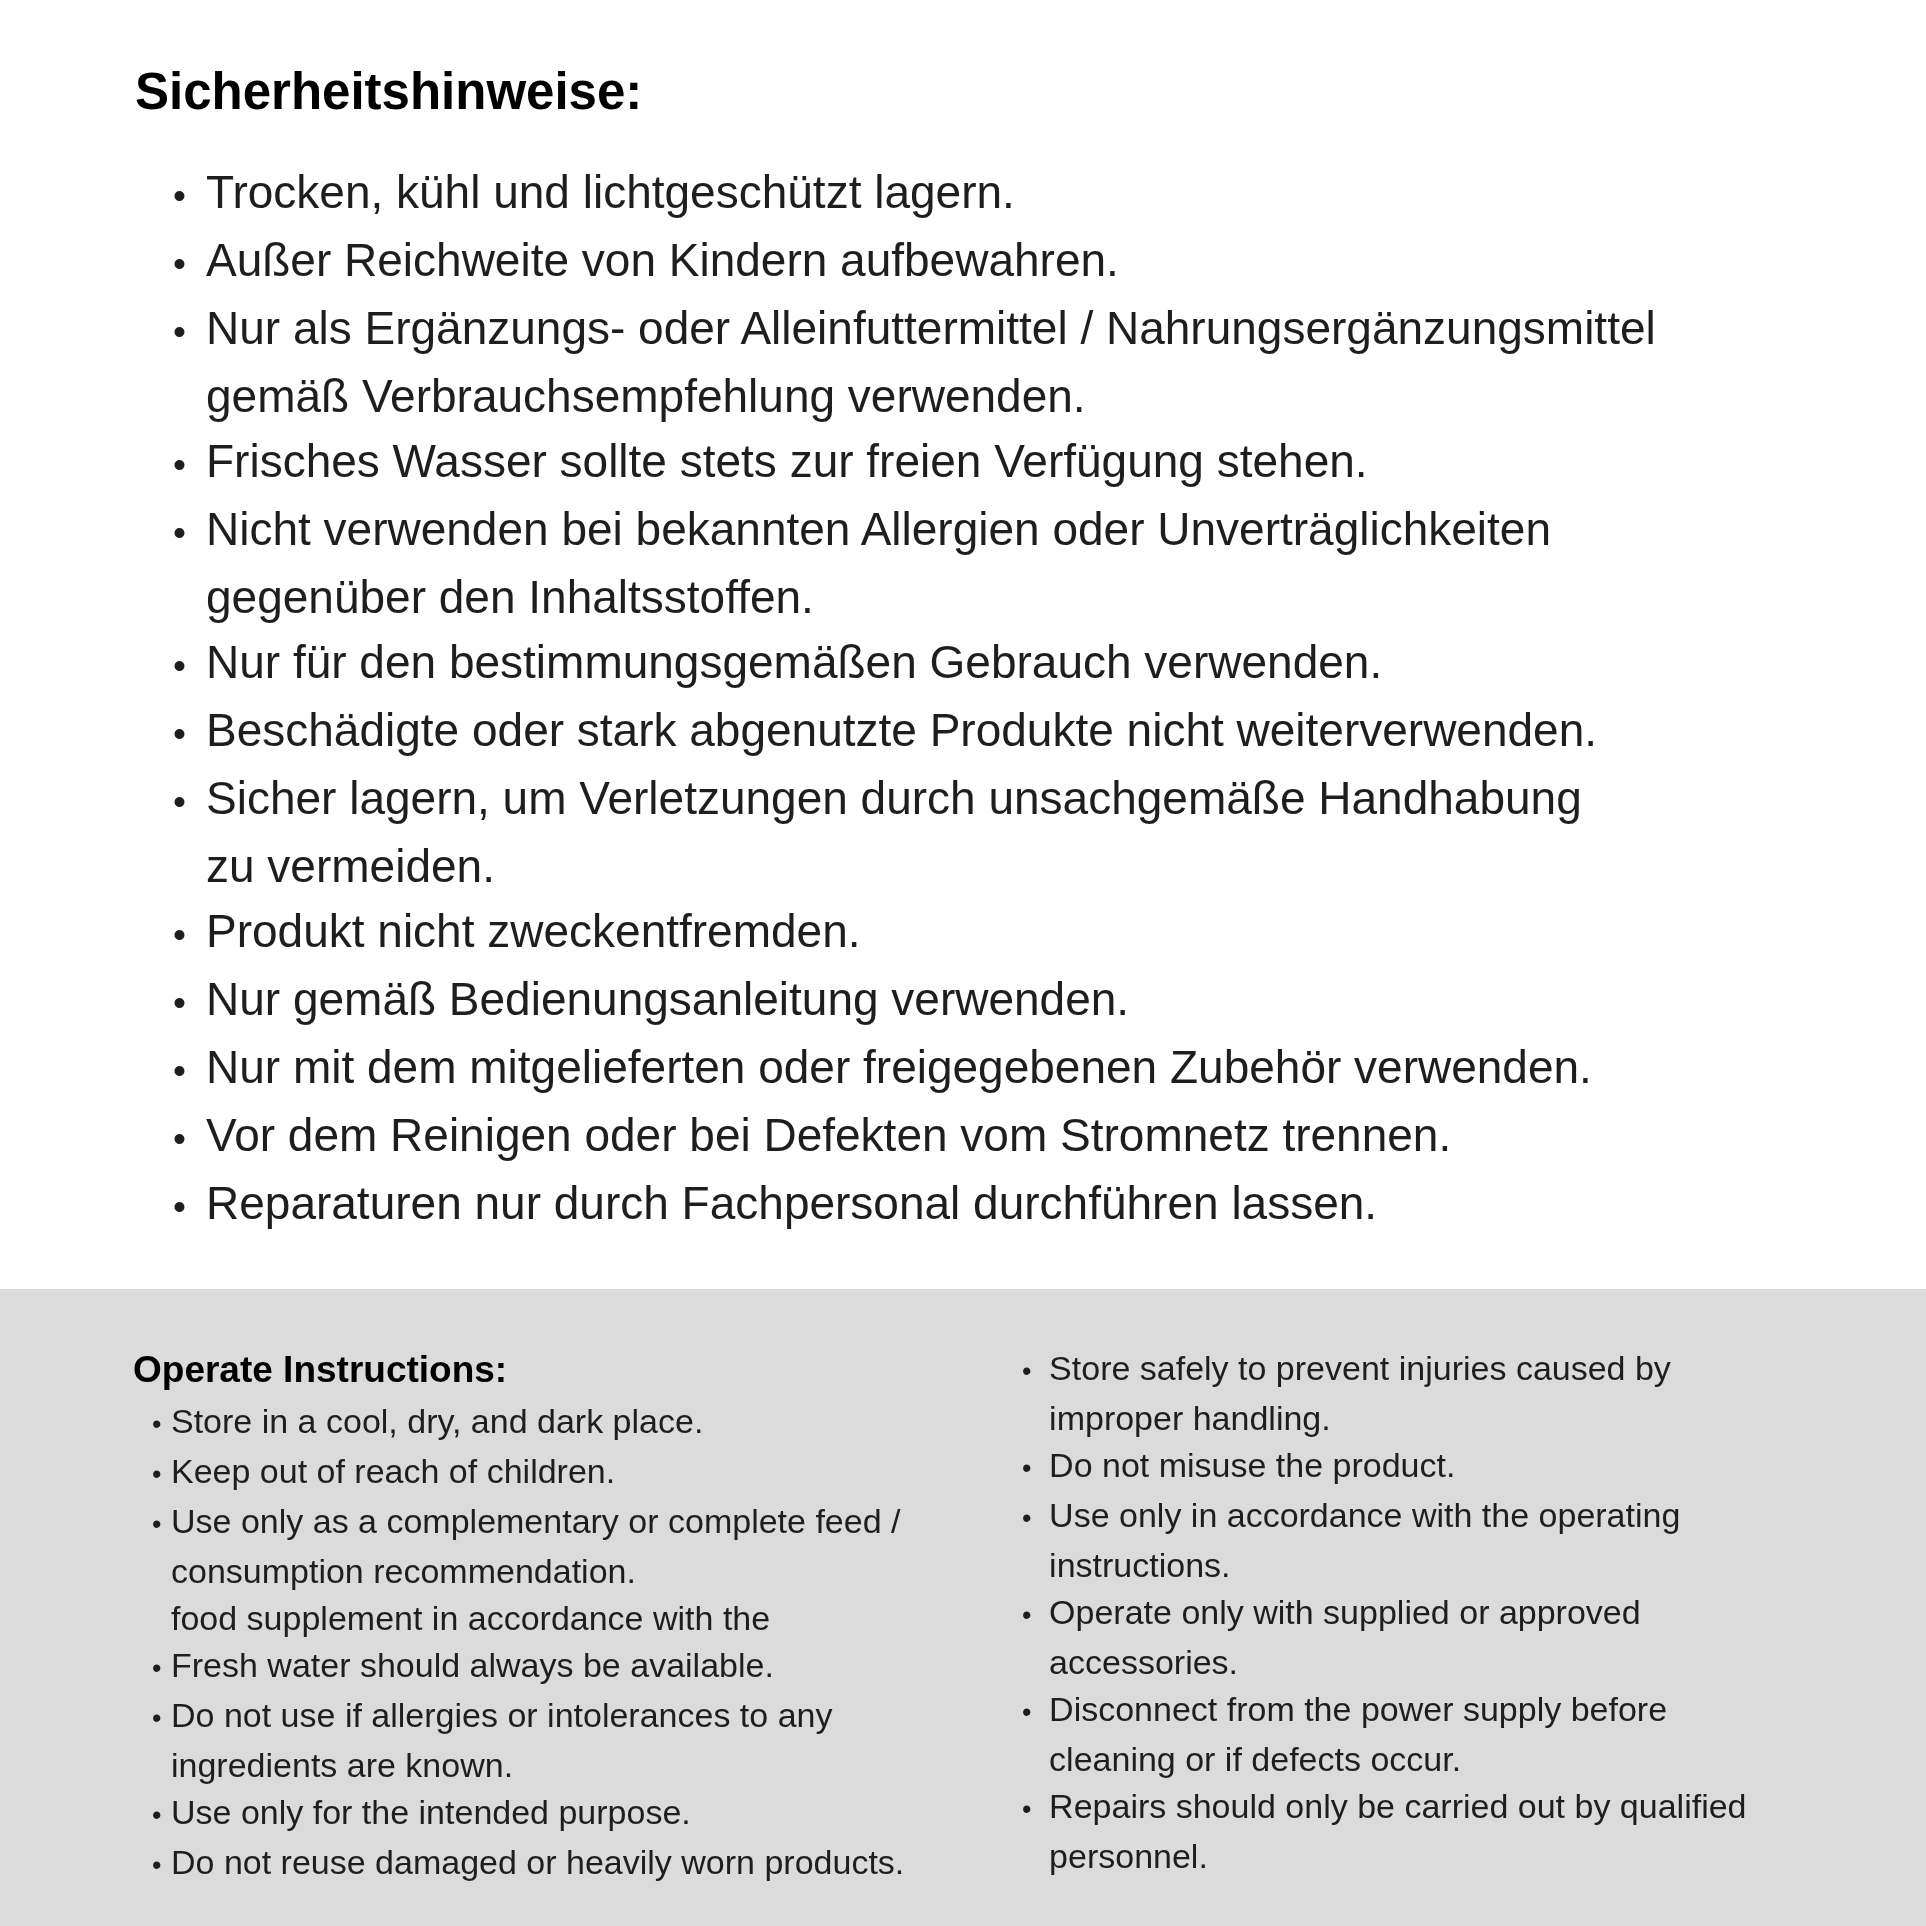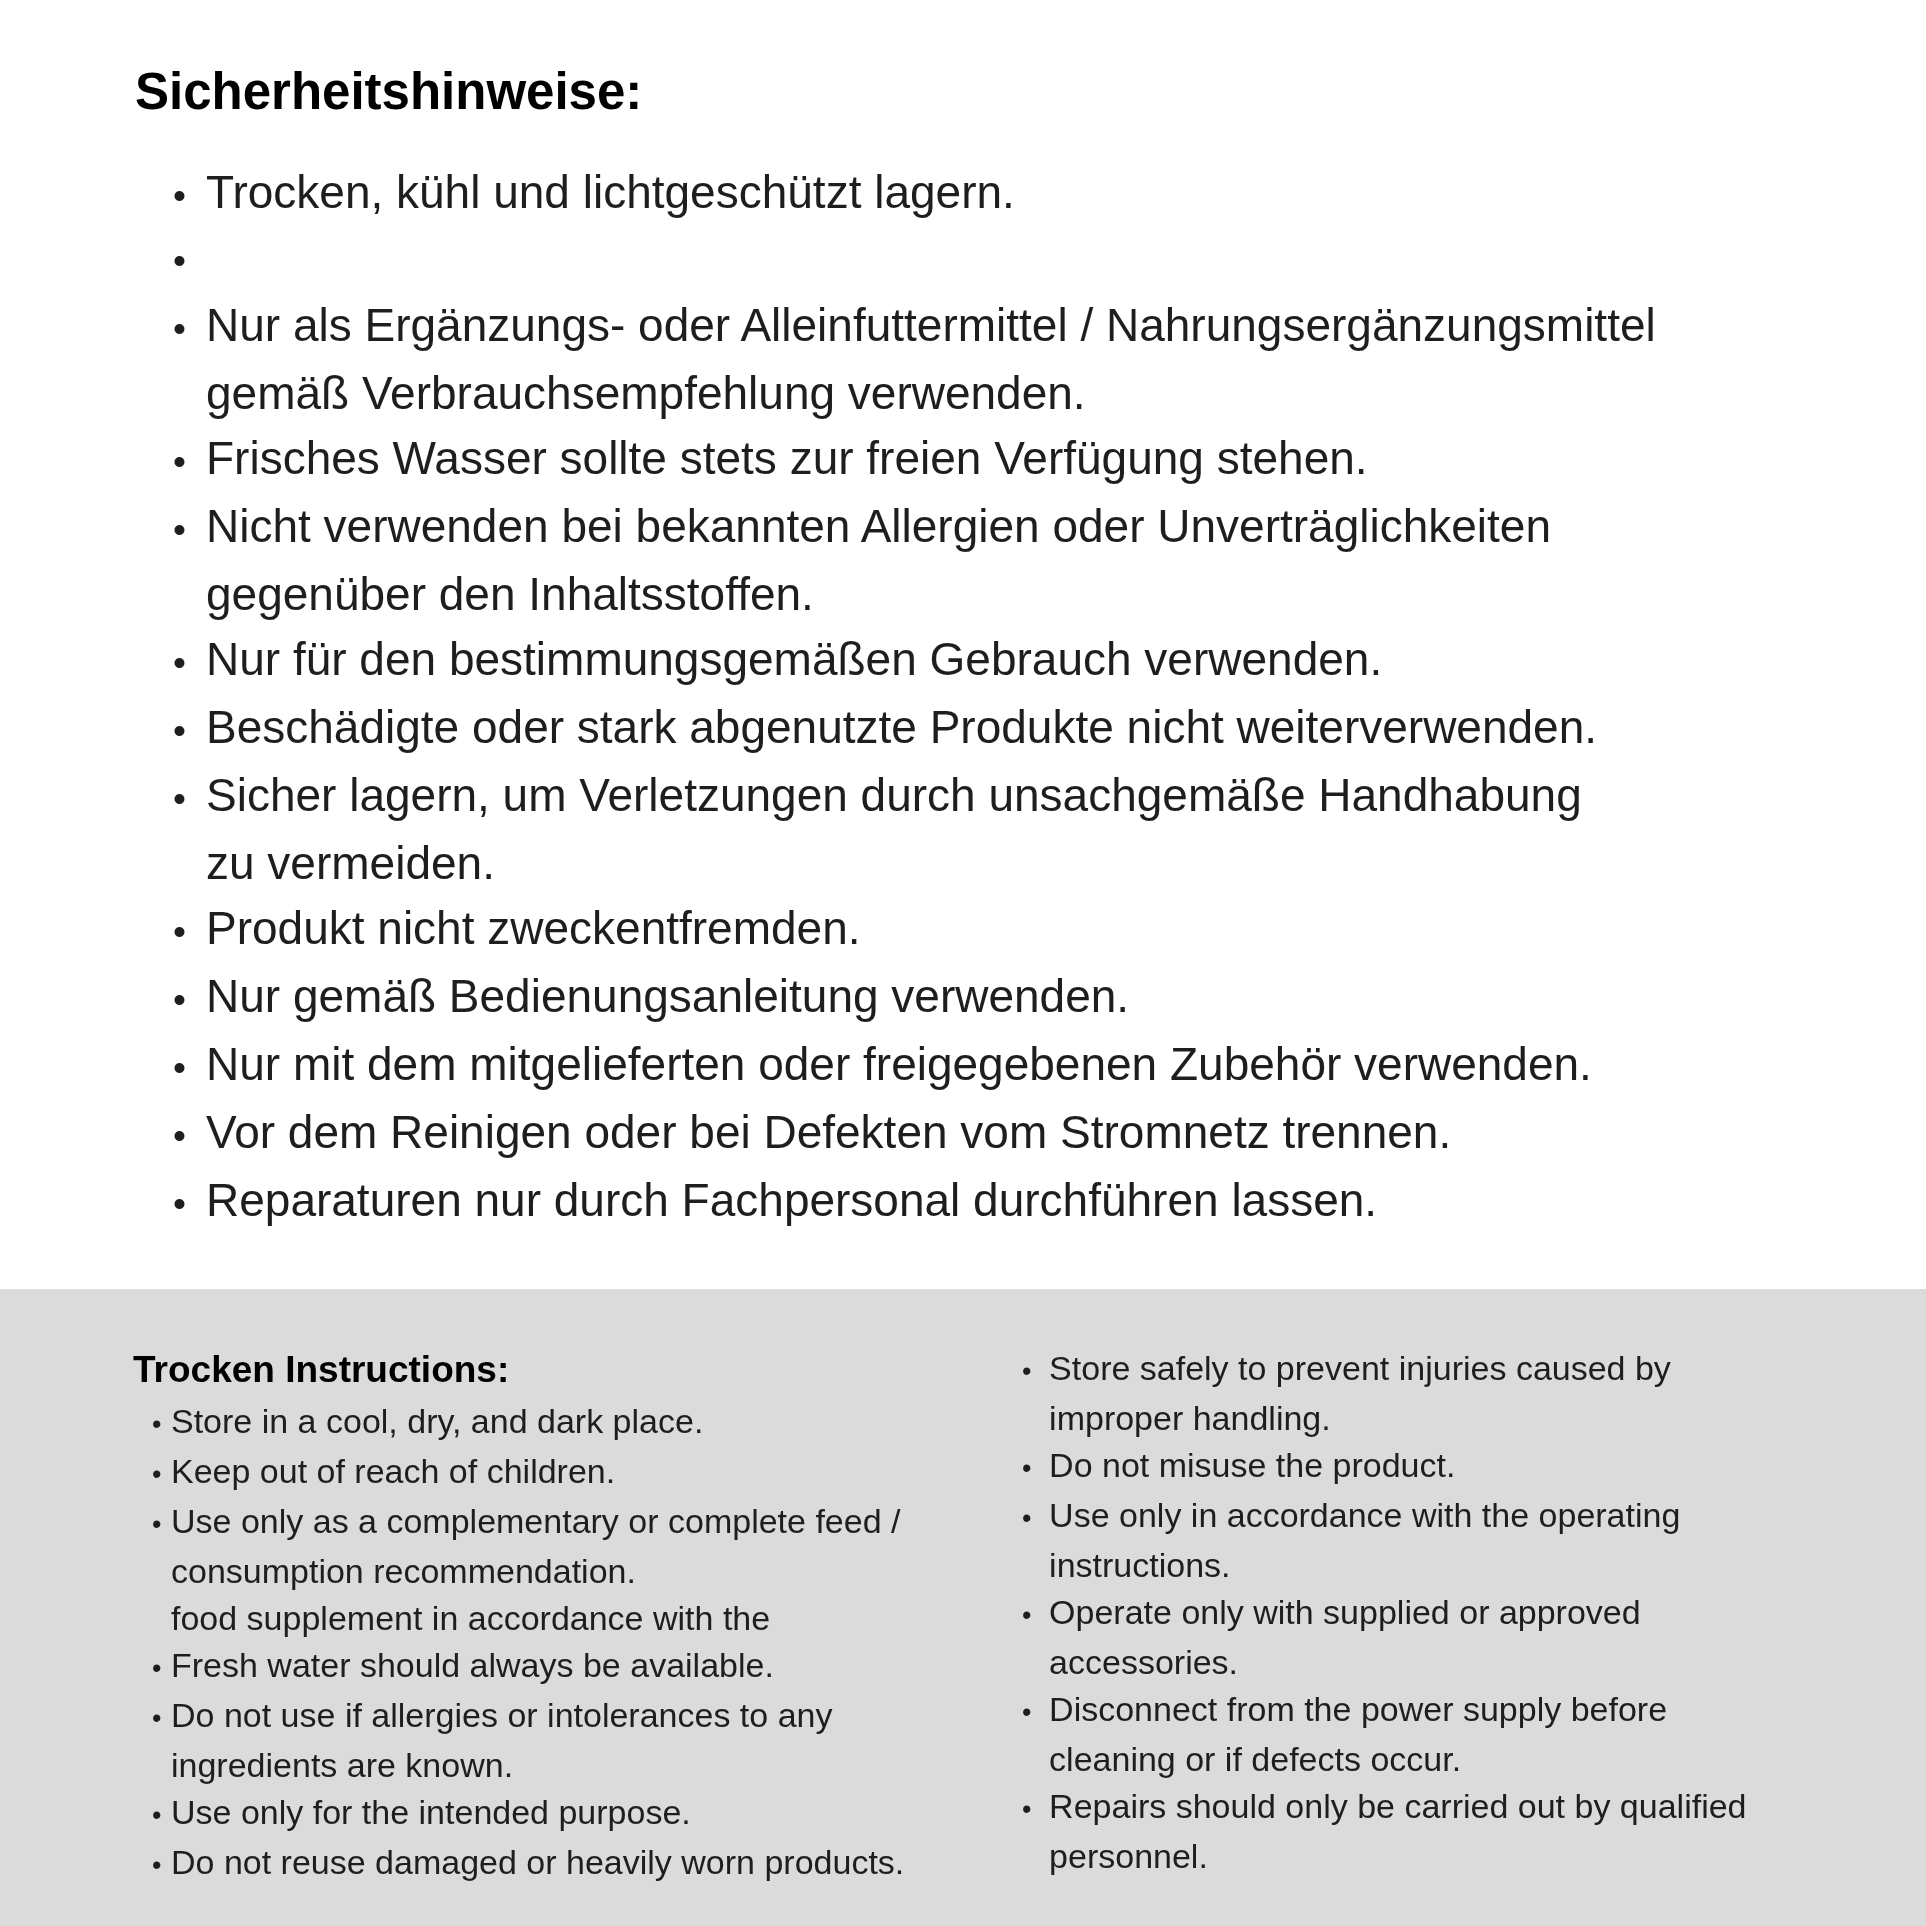--- a/index.html
+++ b/index.html
@@ -71,20 +71,21 @@
   <section class="de">
     <h1>Sicherheitshinweise:</h1>
 
     <div class="de-list">
       <div class="row">
         <span class="b">•</span>
         <span class="t">Trocken, kühl und lichtgeschützt lagern.</span>
       </div>
       <div class="row">
         <span class="b">•</span>
+        <span class="t">Außer Reichweite von Kindern aufbewahren.</span>
       </div>
       <div class="row">
         <span class="b">•</span>
         <span class="t">Nur als Ergänzungs- oder Alleinfuttermittel / Nahrungsergänzungsmittel</span>
       </div>
       <div class="row">
         <span class="b"></span>
         <span class="t">gemäß Verbrauchsempfehlung verwenden.</span>
       </div>
       <div class="row">
@@ -134,21 +135,21 @@
       <div class="row">
         <span class="b">•</span>
         <span class="t">Reparaturen nur durch Fachpersonal durchführen lassen.</span>
       </div>
     </div>
   </section>
 
   <section class="en" style="background: rgb(219, 219, 219);">
 
     <div class="col-left">
-      <h2>Trocken Instructions:</h2>
+      <h2>Operate Instructions:</h2>
       <div class="en-list">
         <div class="row">
           <span class="b">•</span>
           <span class="t">Store in a cool, dry, and dark place.</span>
         </div>
         <div class="row">
           <span class="b">•</span>
           <span class="t">Keep out of reach of children.</span>
         </div>
         <div class="row">

